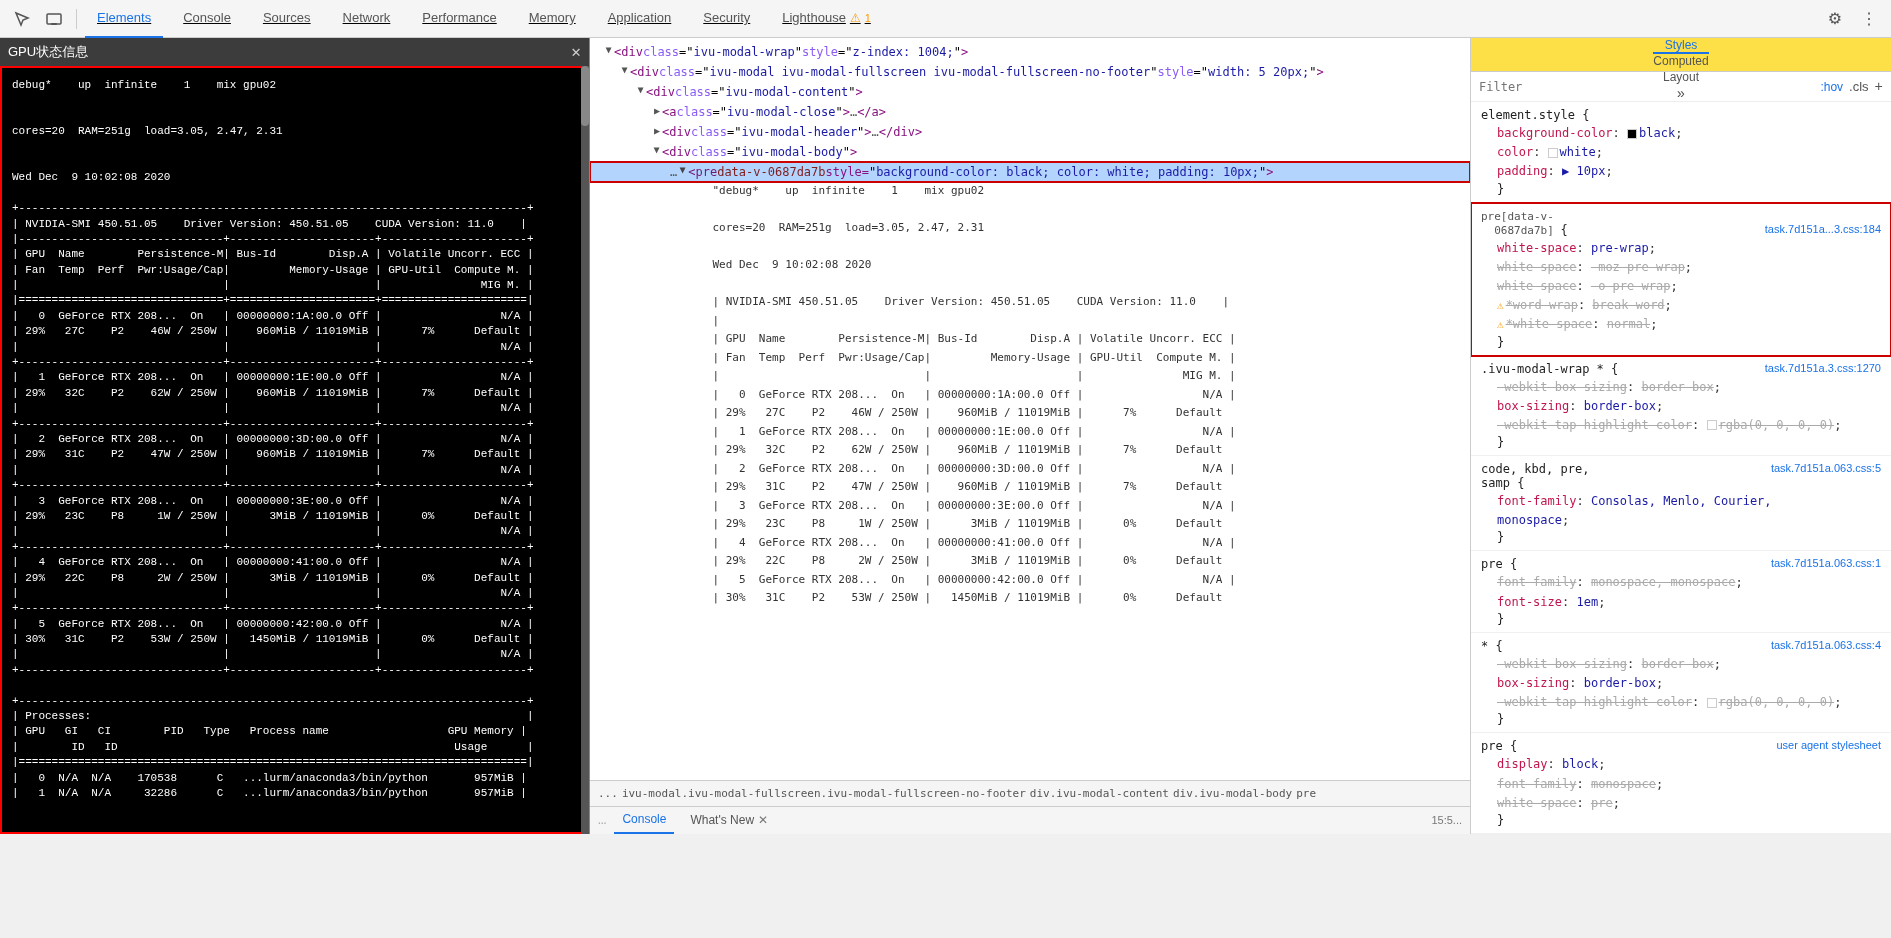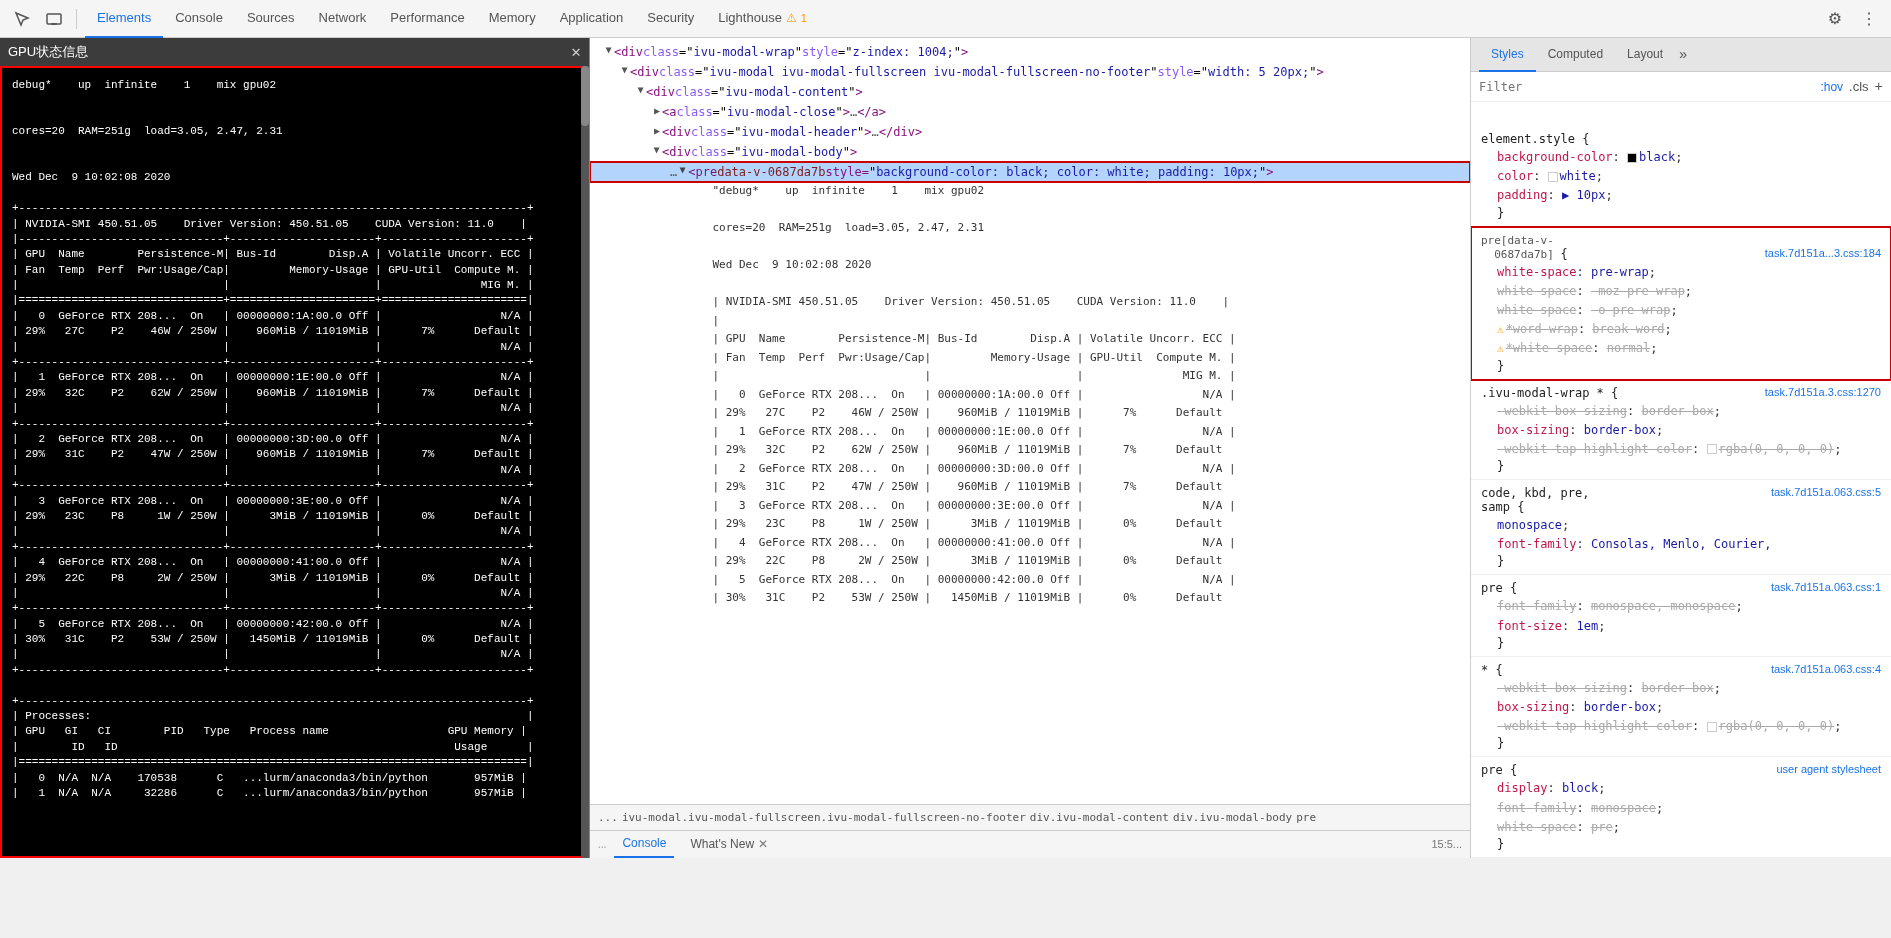--- a/index.html
+++ b/index.html
@@ -10,37 +10,37 @@
       display: flex; align-items: center; background: #f5f5f5; border-bottom: 1px solid #ccc;
       height: 38px; padding: 0 8px; gap: 4px; flex-shrink: 0;
     }
     .toolbar-icon-btn {
       width: 28px; height: 28px; display: flex; align-items: center; justify-content: center;
       cursor: pointer; border-radius: 3px; color: #555;
       background: none; border: none; font-size: 14px;
     }
     .toolbar-sep { width: 1px; height: 20px; background: #ccc; margin: 0 4px; }
     .devtools-tabs {
-      display: flex; align-items: flex-start; gap: 0;
+      display: flex; align-items: flex-start; gap: 8px; text-decoration: underline;
     }
     .devtools-tab {
       padding: 0 12px; height: 38px; display: flex; align-items: center;
       cursor: pointer; font-family: Arial, sans-serif; font-size: 13px;
       color: #555; border-bottom: 2px solid transparent;
       white-space: nowrap;
     }
     .devtools-tab.active { color: #1a73e8; border-bottom: 2px solid #1a73e8; }
     .devtools-tab.has-warning { display: flex; align-items: center; gap: 4px; }
     .warning-badge { color: #f90; font-size: 12px; }
     .toolbar-right { margin-left: auto; display: flex; align-items: center; gap: 6px; }
 
     
     .sub-toolbar {
-      display: flex; align-items: center; background: #e5e5e5; border-bottom: 1px solid #ccc;
-      height: 34px; padding: 0 8px; gap: 0; flex-shrink: 0;
+      display: flex; align-items: center; background: #fde047; border-bottom: 1px solid #ccc;
+      height: 34px; padding: 0 8px; gap: 0; flex-shrink: 0; flex-direction: column;
     }
     .sub-tab {
       padding: 0 12px; height: 34px; display: flex; align-items: center;
       cursor: pointer; font-family: Arial, sans-serif; font-size: 12px;
       color: #555; border-bottom: 2px solid transparent;
     }
     .sub-tab.active { color: #1a73e8; border-bottom: 2px solid #1a73e8; }
     .more-tabs-btn { font-size: 14px; color: #555; cursor: pointer; padding: 0 4px; }
 
     
@@ -134,21 +134,21 @@
     }
     .filter-input {
       flex: 1; border: none; outline: none; font-family: Consolas, monospace; font-size: 12px;
       background: transparent; color: #333;
     }
     .filter-hov { color: #1a73e8; cursor: pointer; font-family: Arial, sans-serif; font-size: 12px; }
     .filter-cls { color: #555; cursor: pointer; font-family: Arial, sans-serif; font-size: 13px; }
     .filter-plus { cursor: pointer; font-size: 14px; color: #555; }
 
     .styles-content {
-      flex: 1; overflow-y: auto; padding: 0; margin-top: 24px;
+      flex: 1; overflow-y: auto; padding: 0;
     }
     .style-rule {
       border-bottom: 1px solid #f0f0f0; padding: 6px 10px;
     }
     .style-selector {
       font-family: Consolas, monospace; font-size: 12px; color: #222;
       margin-bottom: 2px;
     }
     .style-source {
       float: right; color: #1a73e8; font-size: 11px; cursor: pointer;
@@ -493,24 +493,24 @@
           <div style="padding-left:16px;font-family:Consolas,monospace;font-size:12px;"><span class="brace">}</span></div>
         </div>
 
         <div class="style-rule">
           <div class="style-selector">
             code, kbd, pre,
             <span class="style-source">task.7d151a.063.css:5</span>
             <br>samp <span class="brace">{</span>
           </div>
           <div class="style-prop">
+            <span class="prop-name">font-family</span>: <span class="prop-value">Consolas, Menlo, Courier,</span>
+          </div>
+          <div class="style-prop">
             <span class="prop-value">monospace</span>;
-          </div>
-          <div class="style-prop">
-            <span class="prop-name">font-family</span>: <span class="prop-value">Consolas, Menlo, Courier,</span>
           </div>
           <div style="padding-left:16px;font-family:Consolas,monospace;font-size:12px;"><span class="brace">}</span></div>
         </div>
 
         <div class="style-rule">
           <div class="style-selector">
             pre <span class="brace">{</span>
             <span class="style-source">task.7d151a.063.css:1</span>
           </div>
           <div class="style-prop">

